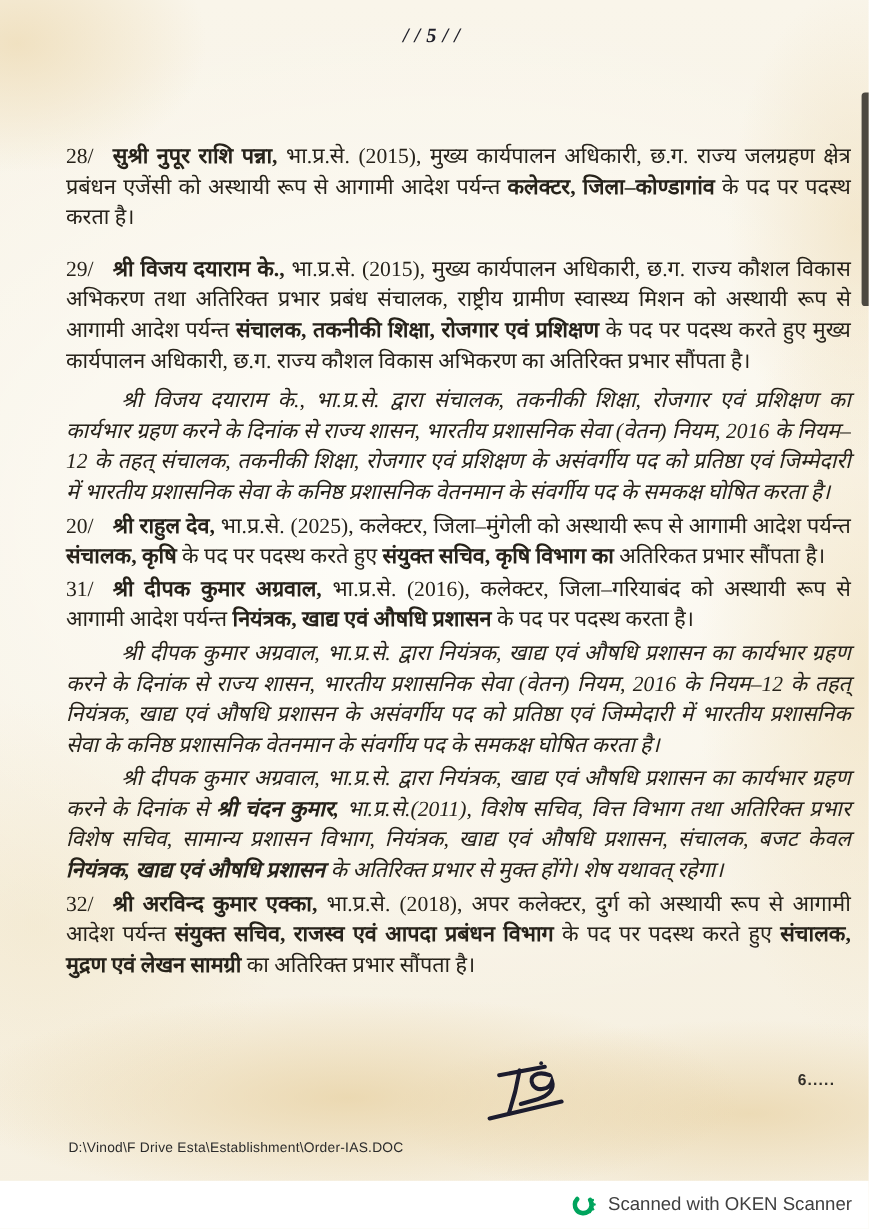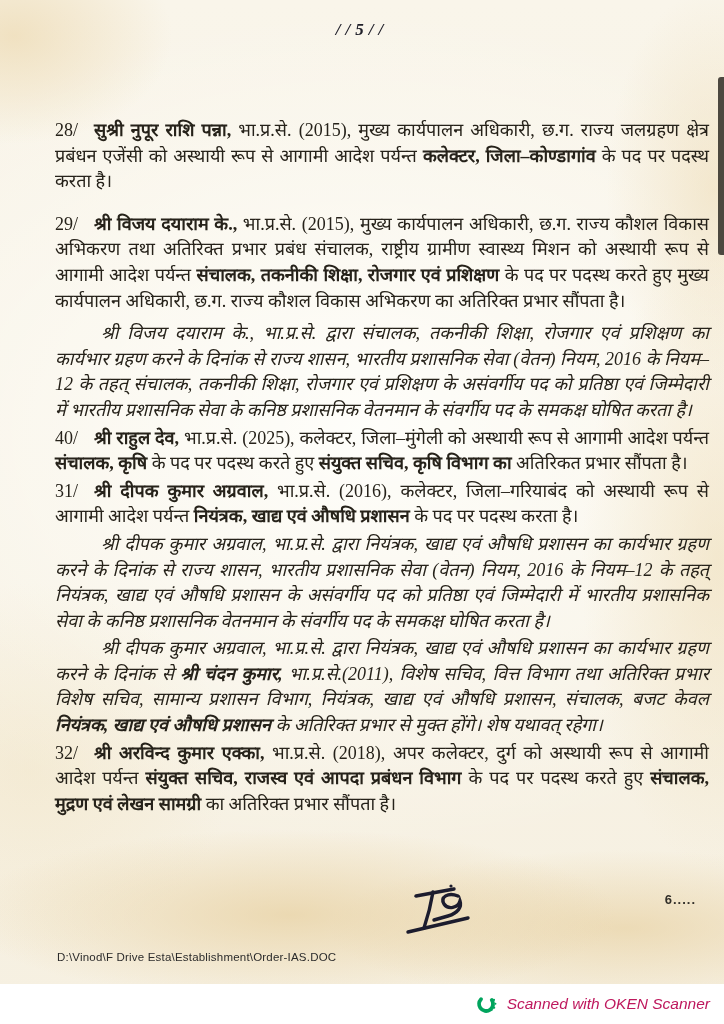--- a/index.html
+++ b/index.html
@@ -53,35 +53,35 @@
     filter:blur(.25px);
   }
   .scan-bar{
     position:absolute;left:0;right:0;bottom:0;height:40px;background:#ffffff;
     display:flex;align-items:center;justify-content:flex-end;
     padding-right:14px;box-sizing:border-box;gap:9px;
   }
   .scan-bar .oken-icon{width:22px;height:22px;display:block;}
   .scan-bar .scan-label{
     font-family:"Liberation Sans","DejaVu Sans",sans-serif;
-    font-size:15.5px;color:#be185d;font-style:italic;
+    font-size:15.5px;color:#404040;
   }
 </style>
 </head>
 <body>
 
 <div class="page">
 
   <div class="page-number">//5//</div>
 
   <div class="doc-body">
       <p class="para"><span class="num">28/</span><span class="b">सुश्री नुपूर राशि पन्ना,</span><span> भा.प्र.से. (2015), मुख्य कार्यपालन अधिकारी, छ.ग. राज्य जलग्रहण क्षेत्र प्रबंधन एजेंसी को अस्थायी रूप से आगामी आदेश पर्यन्त </span><span class="b">कलेक्टर, जिला–कोण्डागांव</span><span> के पद पर पदस्थ करता है।</span></p>
       <p class="para"><span class="num">29/</span><span class="b">श्री विजय दयाराम के.,</span><span> भा.प्र.से. (2015), मुख्य कार्यपालन अधिकारी, छ.ग. राज्य कौशल विकास अभिकरण तथा अतिरिक्त प्रभार प्रबंध संचालक, राष्ट्रीय ग्रामीण स्वास्थ्य मिशन को अस्थायी रूप से आगामी आदेश पर्यन्त </span><span class="b">संचालक, तकनीकी शिक्षा, रोजगार एवं प्रशिक्षण</span><span> के पद पर पदस्थ करते हुए मुख्य कार्यपालन अधिकारी, छ.ग. राज्य कौशल विकास अभिकरण का अतिरिक्त प्रभार सौंपता है।</span></p>
       <p class="para indent"><span>श्री विजय दयाराम के., भा.प्र.से. द्वारा संचालक, तकनीकी शिक्षा, रोजगार एवं प्रशिक्षण का कार्यभार ग्रहण करने के दिनांक से राज्य शासन, भारतीय प्रशासनिक सेवा (वेतन) नियम, 2016 के नियम–12 के तहत् संचालक, तकनीकी शिक्षा, रोजगार एवं प्रशिक्षण के असंवर्गीय पद को प्रतिष्ठा एवं जिम्मेदारी में भारतीय प्रशासनिक सेवा के कनिष्ठ प्रशासनिक वेतनमान के संवर्गीय पद के समकक्ष घोषित करता है।</span></p>
-      <p class="para"><span class="num">40/</span><span class="b">श्री राहुल देव,</span><span> भा.प्र.से. (2025), कलेक्टर, जिला–मुंगेली को अस्थायी रूप से आगामी आदेश पर्यन्त </span><span class="b">संचालक, कृषि</span><span> के पद पर पदस्थ करते हुए </span><span class="b">संयुक्त सचिव, कृषि विभाग का</span><span> अतिरिकत प्रभार सौंपता है।</span></p>
+      <p class="para"><span class="num">20/</span><span class="b">श्री राहुल देव,</span><span> भा.प्र.से. (2025), कलेक्टर, जिला–मुंगेली को अस्थायी रूप से आगामी आदेश पर्यन्त </span><span class="b">संचालक, कृषि</span><span> के पद पर पदस्थ करते हुए </span><span class="b">संयुक्त सचिव, कृषि विभाग का</span><span> अतिरिकत प्रभार सौंपता है।</span></p>
       <p class="para"><span class="num">31/</span><span class="b">श्री दीपक कुमार अग्रवाल,</span><span> भा.प्र.से. (2016), कलेक्टर, जिला–गरियाबंद को अस्थायी रूप से आगामी आदेश पर्यन्त </span><span class="b">नियंत्रक, खाद्य एवं औषधि प्रशासन</span><span> के पद पर पदस्थ करता है।</span></p>
       <p class="para indent"><span>श्री दीपक कुमार अग्रवाल, भा.प्र.से. द्वारा नियंत्रक, खाद्य एवं औषधि प्रशासन का कार्यभार ग्रहण करने के दिनांक से राज्य शासन, भारतीय प्रशासनिक सेवा (वेतन) नियम, 2016 के नियम–12 के तहत् नियंत्रक, खाद्य एवं औषधि प्रशासन के असंवर्गीय पद को प्रतिष्ठा एवं जिम्मेदारी में भारतीय प्रशासनिक सेवा के कनिष्ठ प्रशासनिक वेतनमान के संवर्गीय पद के समकक्ष घोषित करता है।</span></p>
       <p class="para indent"><span>श्री दीपक कुमार अग्रवाल, भा.प्र.से. द्वारा नियंत्रक, खाद्य एवं औषधि प्रशासन का कार्यभार ग्रहण करने के दिनांक से </span><span class="b">श्री चंदन कुमार,</span><span> भा.प्र.से.(2011), विशेष सचिव, वित्त विभाग तथा अतिरिक्त प्रभार विशेष सचिव, सामान्य प्रशासन विभाग, नियंत्रक, खाद्य एवं औषधि प्रशासन, संचालक, बजट केवल </span><span class="b">नियंत्रक, खाद्य एवं औषधि प्रशासन</span><span> के अतिरिक्त प्रभार से मुक्त होंगे। शेष यथावत् रहेगा।</span></p>
       <p class="para"><span class="num">32/</span><span class="b">श्री अरविन्द कुमार एक्का,</span><span> भा.प्र.से. (2018), अपर कलेक्टर, दुर्ग को अस्थायी रूप से आगामी आदेश पर्यन्त </span><span class="b">संयुक्त सचिव, राजस्व एवं आपदा प्रबंधन विभाग</span><span> के पद पर पदस्थ करते हुए </span><span class="b">संचालक, मुद्रण एवं लेखन सामग्री</span><span> का अतिरिक्त प्रभार सौंपता है।</span></p>
     </div>
 
   <div class="edge-mark"></div>
 
   <svg class="signature" viewBox="0 0 120 66">
     <g fill="none" stroke="#1c1c2e" stroke-width="3.4" stroke-linecap="round">

